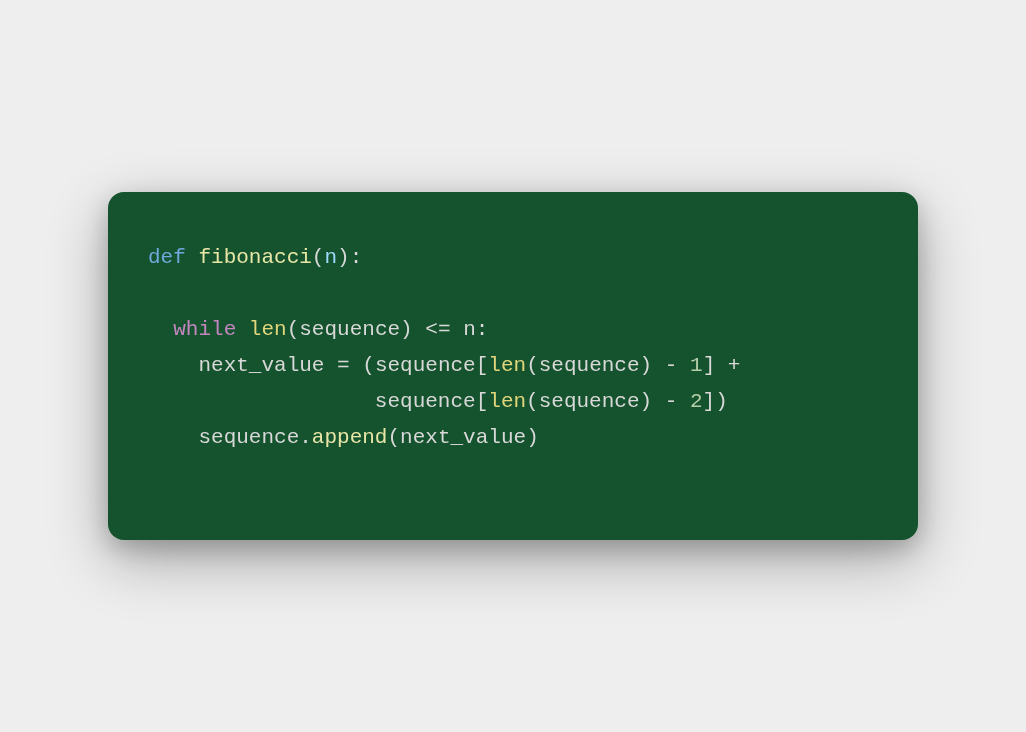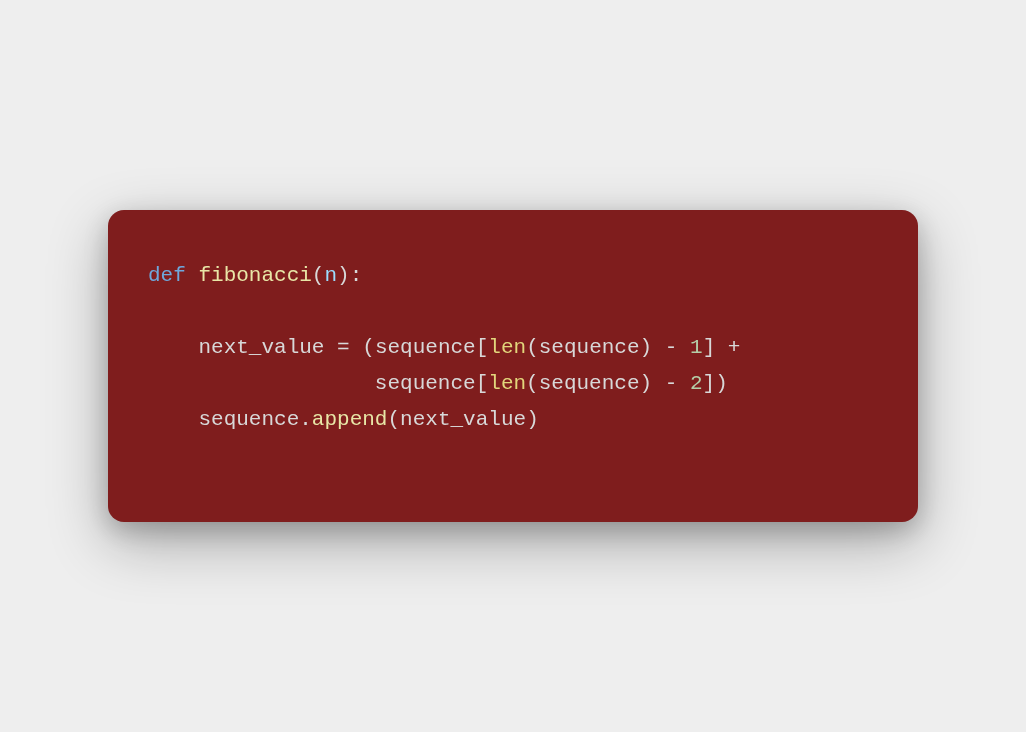--- a/index.html
+++ b/index.html
@@ -10,21 +10,21 @@
     body {
       width: 1026px;
       height: 732px;
       background: #eeeeee;
       display: flex;
       align-items: center;
       justify-content: center;
       font-family: "SF Mono", "Monaco", "Consolas", "Courier New", monospace;
     }
     .code-block {
-      background: #7f1d1d;
+      background: #14532d;
       border-radius: 16px;
       padding: 48px 40px;
       box-shadow: 0 20px 60px rgba(0,0,0,0.3), 0 8px 24px rgba(0,0,0,0.2);
       width: 810px;
     }
     .code-line {
       color: #d8d8d8;
       font-size: 21px;
       line-height: 36px;
       white-space: pre;
@@ -46,20 +46,21 @@
 
 <div class="code-block">
 
   <div class="code-line"><span class="kw-def">def</span><span> </span><span class="fn-name">fibonacci</span><span class="paren">(</span><span class="param">n</span><span class="paren">)</span><span class="punct">:</span></div>
 
 
 
   <div class="code-line"><span></span>&nbsp;</div>
 
 
+  <div class="code-line"><span>  </span><span class="kw-ctrl">while</span><span> </span><span class="builtin">len</span><span class="paren">(</span><span class="ident">sequence</span><span class="paren">)</span><span> </span><span class="op">&lt;=</span><span> </span><span class="ident">n</span><span class="punct">:</span></div>
 
   <div class="code-line"><span>    </span><span class="ident">next_value</span><span> </span><span class="op">=</span><span> </span><span class="paren">(</span><span class="ident">sequence</span><span class="punct">[</span><span class="builtin">len</span><span class="paren">(</span><span class="ident">sequence</span><span class="paren">)</span><span> </span><span class="op">-</span><span> </span><span class="num">1</span><span class="punct">]</span><span> </span><span class="op">+</span></div>
 
   <div class="code-line"><span>                  </span><span class="ident">sequence</span><span class="punct">[</span><span class="builtin">len</span><span class="paren">(</span><span class="ident">sequence</span><span class="paren">)</span><span> </span><span class="op">-</span><span> </span><span class="num">2</span><span class="punct">]</span><span class="paren">)</span></div>
 
   <div class="code-line"><span>    </span><span class="ident">sequence</span><span class="punct">.</span><span class="fn-name">append</span><span class="paren">(</span><span class="ident">next_value</span><span class="paren">)</span></div>
 
   <div class="code-line"><span></span>&nbsp;</div>
 
 </div>

